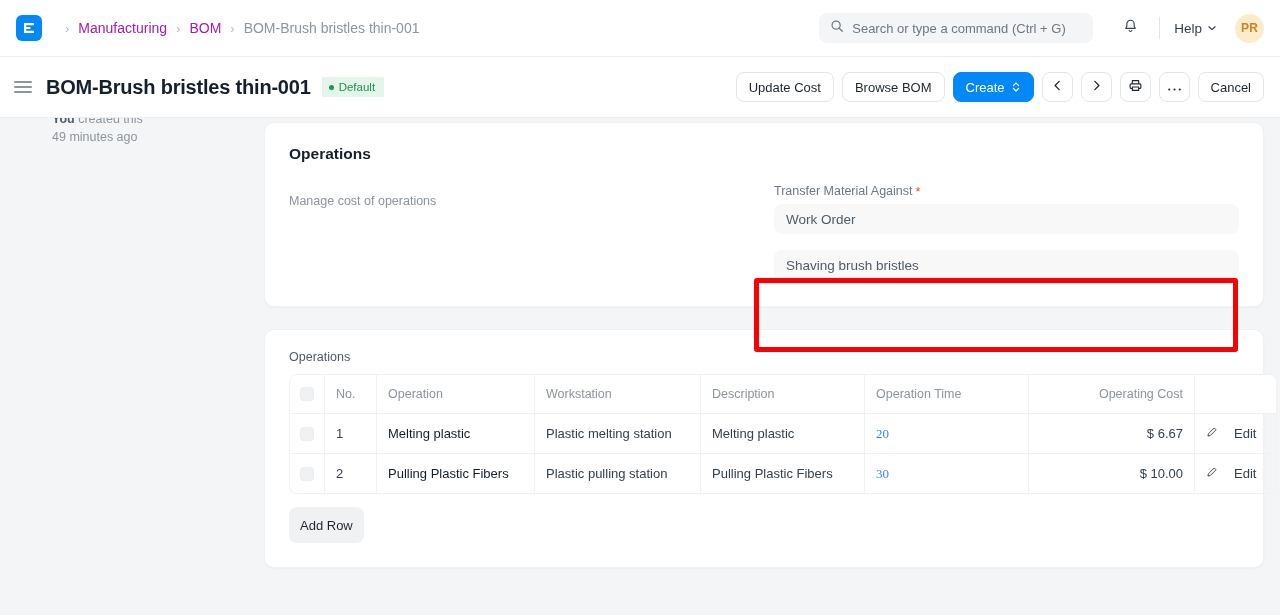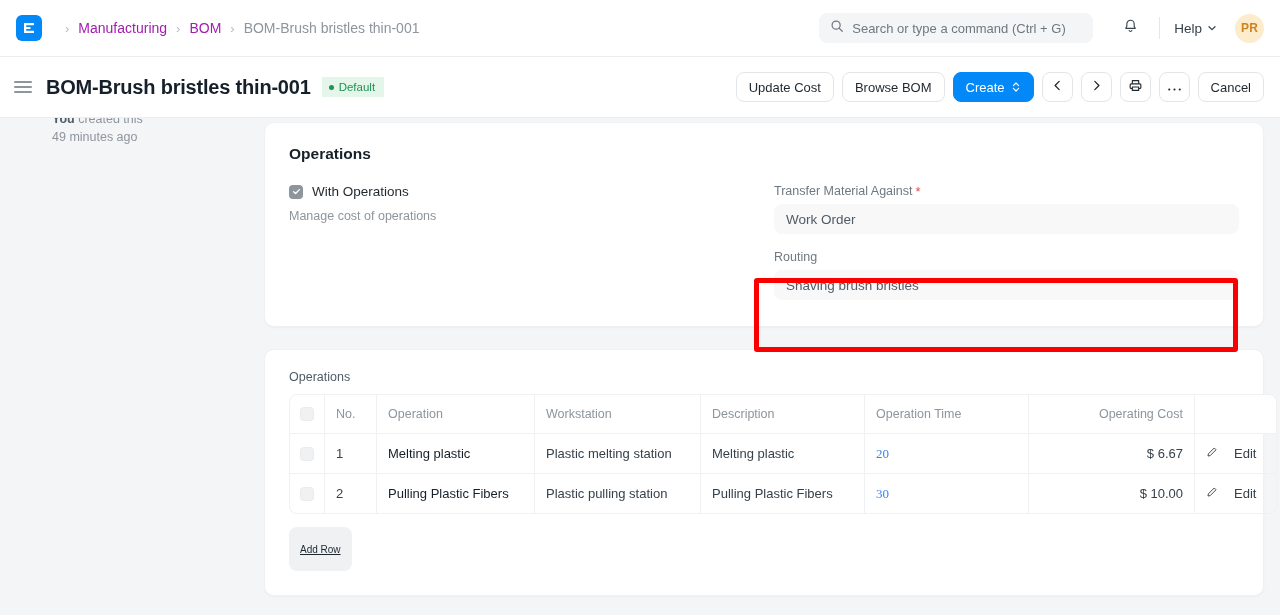--- a/index.html
+++ b/index.html
@@ -291,30 +291,29 @@
   }
   .cell-bold { font-weight: 700; color: #16202a; }
   .cell-num  { font-weight: 700; color: #3b82f6; font-family: Liberation Serif, serif; }
   .cell-plain { color: #36414c; }
   .edit-link {
     display: inline-flex; align-items: center; gap: 16px;
     color: #36414c; font-size: 13px; cursor: pointer; justify-content: center;
   }
   .add-row-btn {
     margin-top: 13px;
-    height: 44px;
+    height: 36px;
     background: #f0f1f3;
     border: 0;
     border-radius: 8px;
     font-family: inherit;
-    font-size: 10px;
+    font-size: 13px;
     color: #1f272e;
     padding: 0 11px;
     cursor: pointer;
-    text-decoration: underline;
   }
 </style>
 </head>
 <body>
 
 <div class="navbar">
   <div class="logo">
     <svg width="14" height="14" viewBox="0 0 14 14" aria-hidden="true">
       <rect x="2" y="2" width="10" height="2.2" rx="0.6" fill="#fff"></rect>
       <rect x="2" y="2" width="2.2" height="10" rx="0.6" fill="#fff"></rect>
@@ -438,42 +437,33 @@
     </div>
   </div>
 
   <div class="main-col">
 
     <div class="card ops-top">
       <div class="section-title">Operations</div>
 
       <div class="cols">
         <div class="col-left">
-          <div class="check-row">
-            <span class="checkbox">
-              <svg width="9" height="9" viewBox="0 0 10 10" fill="none" aria-hidden="true">
-                <path d="M1.8 5.2 4 7.3l4.2-4.4" stroke="#fff" stroke-width="1.5" stroke-linecap="round" stroke-linejoin="round"></path>
-              </svg>
-            </span>
-            <span class="check-label">With Operations</span>
-          </div>
           <div class="help-text">Manage cost of operations</div>
         </div>
 
         <div class="col-right">
           <div class="field">
             <div class="field-label">
               <span>Transfer Material Against</span>
               <span class="req">*</span>
             </div>
             <div class="field-input">Work Order</div>
           </div>
 
           <div class="field" style="margin-bottom:0;">
-            <div class="field-label">Routing</div>
             <div class="field-input">Shaving brush bristles</div>
           </div>
         </div>
       </div>
     </div>
 
     <div class="card ops-table">
       <div class="grid-label">Operations</div>
 
       <table class="grid">

